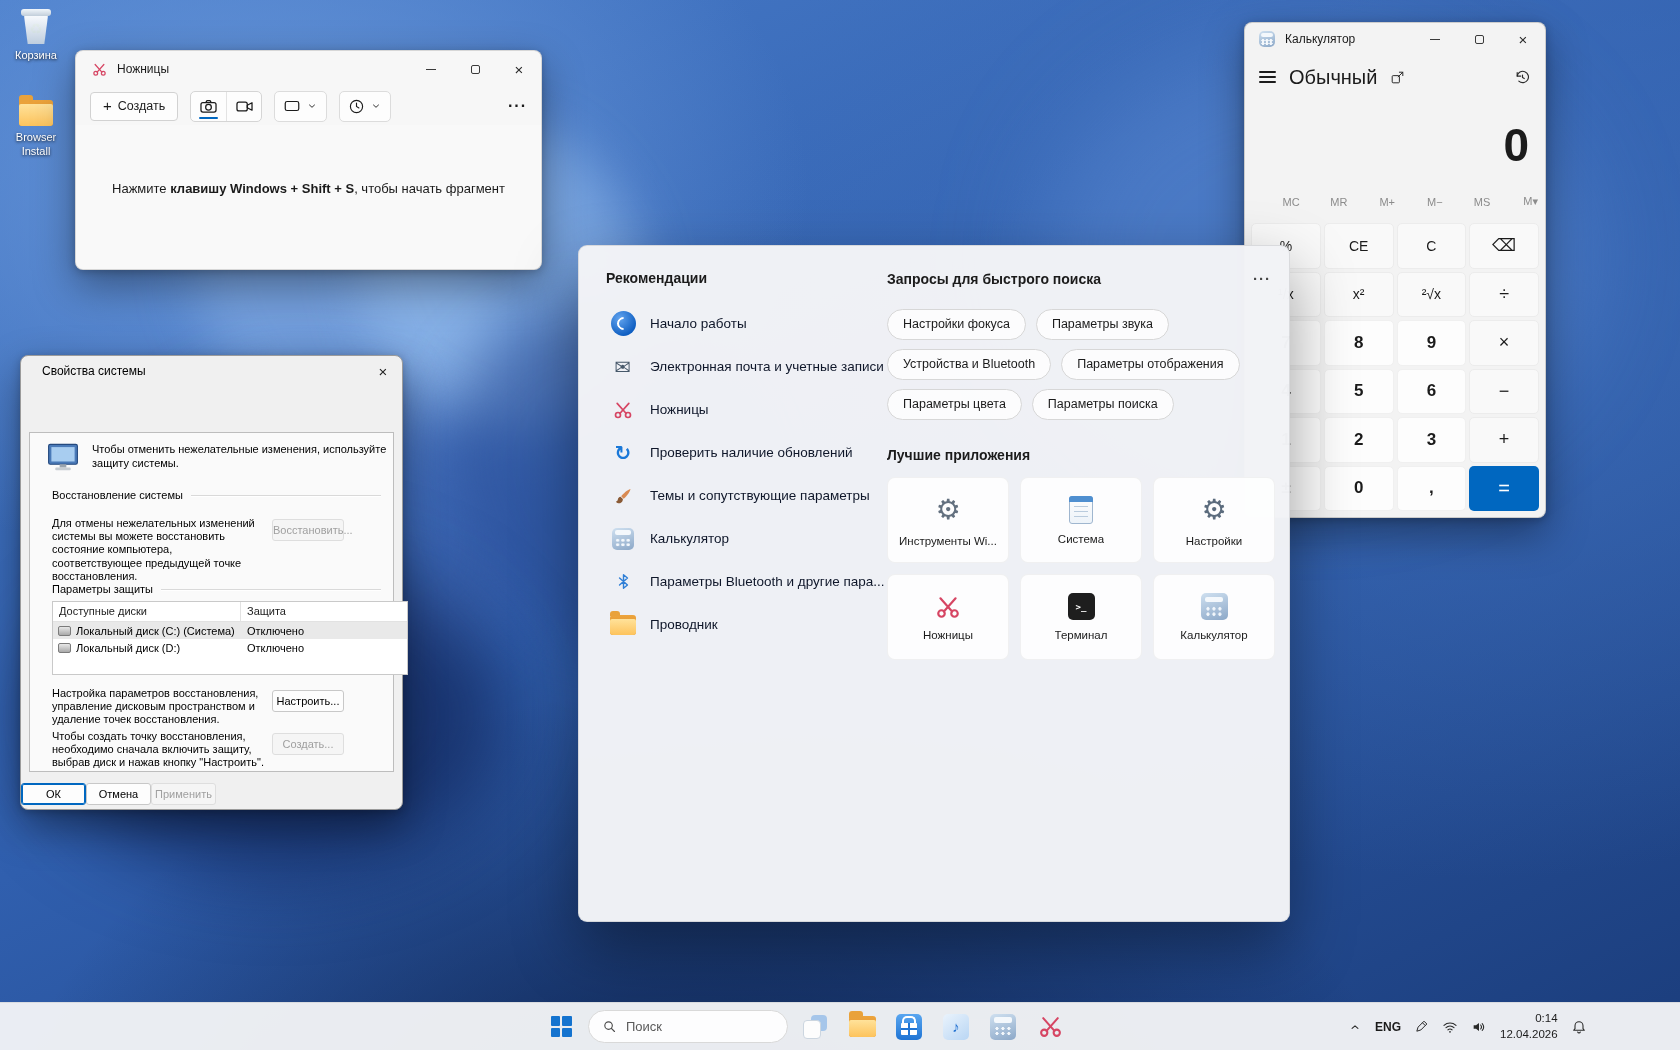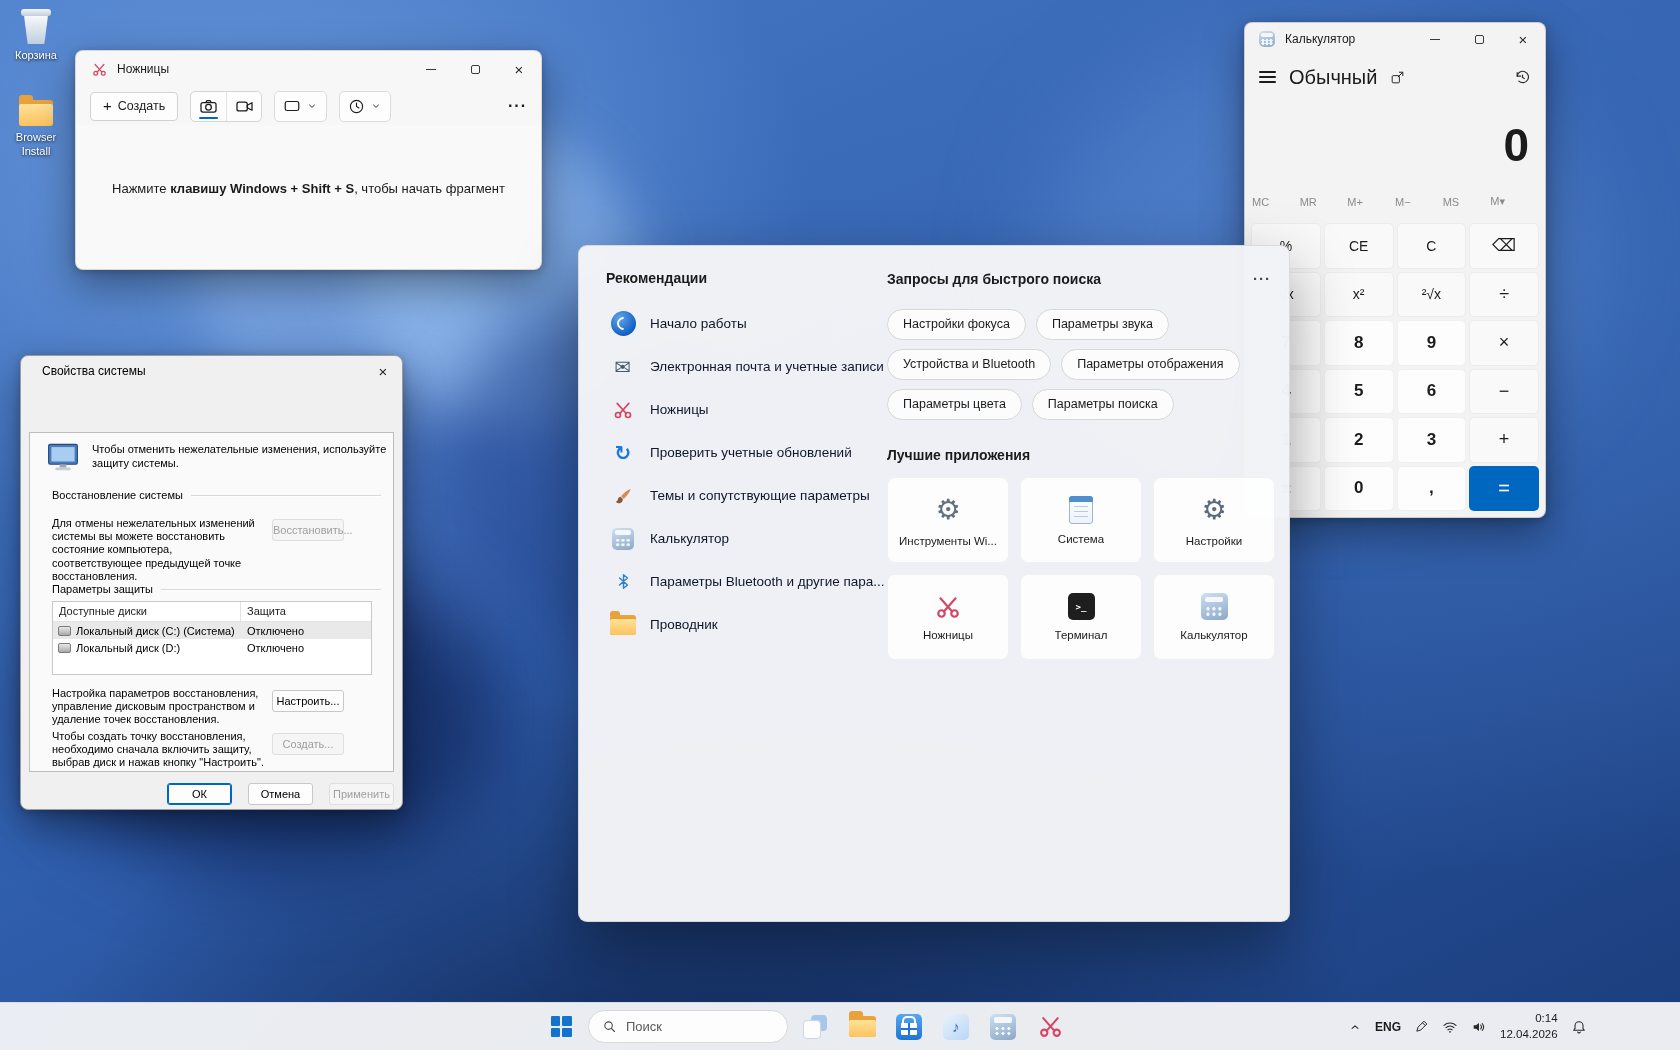--- a/index.html
+++ b/index.html
@@ -99,45 +99,45 @@
 .tab{flex:1;height:19px;line-height:18px;text-align:center;border:1px solid #bdbdbd;background:#ececec;margin-right:-1px;font-size:11px;color:#111;cursor:pointer;white-space:nowrap;overflow:hidden;}
 .tab.active{background:#fafafa;height:21px;margin-top:-2px;position:relative;z-index:3;border-bottom:1px solid #fafafa;font-size:11px;}
 .sp-panel{position:absolute;left:8px;right:8px;top:76px;height:340px;border:1px solid #bdbdbd;background:#fafafa;z-index:2;}
 .sp-intro-icon{position:absolute;left:16px;top:8px;}
 .sp-intro{position:absolute;left:62px;top:10px;width:300px;line-height:1.25;}
 .sp-group{position:absolute;left:22px;right:12px;display:flex;align-items:center;gap:8px;white-space:nowrap;}
 .sp-group::after{content:"";flex:1;height:1px;background:#d9d9d9;box-shadow:0 1px 0 #fff;}
 .sp-para{position:absolute;left:22px;line-height:1.2;color:#000;}
 .sp-btn{position:absolute;width:72px;height:22px;background:#fdfdfd;border:1px solid #c8c8c8;border-radius:3px;font-size:11px;color:#000;cursor:pointer;}
 .sp-btn.disabled{color:#9f9f9f;background:#f5f5f5;border-color:#dedede;cursor:default;}
-.sp-table{position:absolute;left:22px;top:168px;width:320px;height:74px;background:#fff;border:1px solid #c9c9c9;font-size:11px;}
+.sp-table{position:absolute;left:22px;top:168px;width:356px;height:74px;background:#fff;border:1px solid #c9c9c9;font-size:11px;}
 .sp-th{display:flex;height:20px;border-bottom:1px solid #e2e2e2;color:#222;}
 .sp-th span{padding:3px 6px;}
 .sp-th span:first-child{width:188px;border-right:1px solid #e2e2e2;}
 .sp-tr{display:flex;height:17px;align-items:center;cursor:pointer;}
 .sp-tr.selected{background:#e9e9e9;}
 .sp-td-name{width:188px;display:flex;align-items:center;gap:5px;padding-left:5px;white-space:nowrap;overflow:hidden;}
 .sp-td-status{padding-left:6px;}
 .ic-disk{width:13px;height:10px;border-radius:2px;background:linear-gradient(#e8e8e8,#a9a9a9);border:1px solid #7b7b7b;flex:0 0 auto;}
-.sp-footer{position:absolute;left:0;right:8px;top:427px;display:flex;gap:16px;justify-content:flex-end;}
+.sp-footer{position:absolute;left:0;right:8px;top:427px;display:flex;gap:0;justify-content:flex-start;}
 .sp-fbtn{width:65px;height:22px;background:#fdfdfd;border:1px solid #c8c8c8;border-radius:3px;font-size:11px;cursor:pointer;}
 .sp-fbtn.default{border-color:var(--accent);box-shadow:inset 0 0 0 1px var(--accent);}
 .sp-fbtn.disabled{color:#9f9f9f;background:#f5f5f5;border-color:#dedede;cursor:default;}
 
 
 .calc{left:1244px;top:22px;width:302px;height:496px;background:#f3f3f3;border:1px solid rgba(0,0,0,.16);z-index:5;}
 .calc-titlebar{height:32px;display:flex;align-items:center;gap:10px;padding-left:14px;font-size:12px;color:#1b1b1b;}
 .calc-nav{display:flex;align-items:center;gap:13px;height:40px;padding:4px 14px 0;}
 .hamburger{width:17px;display:grid;gap:3.5px;cursor:pointer;border:none;background:transparent;}
 .hamburger span{height:1.6px;background:#1b1b1b;border-radius:1px;display:block;}
 .calc-mode{font-size:20px;font-weight:normal;color:#1b1b1b;}
 .calc-nav .spacer{flex:1;}
 .calc-display{text-align:right;font-size:46px;font-weight:600;color:#1b1b1b;padding:10px 16px 0;height:88px;line-height:80px;}
 .calc-mem{display:flex;padding:0 7px;margin-top:8px;}
-.mem-btn{flex:1;text-align:left;font-size:11px;color:#8b8b8b;background:transparent;border:none;padding:4px 0;cursor:pointer;}
+.mem-btn{flex:1;text-align:right;font-size:11px;color:#8b8b8b;background:transparent;border:none;padding:4px 0;cursor:pointer;}
 .calc-keys{position:absolute;left:6px;right:6px;top:200px;bottom:6px;display:grid;grid-template-columns:repeat(4,1fr);grid-auto-rows:1fr;gap:3px;}
 .key{border-radius:5px;background:#f9f9f9;border:1px solid #ececec;font-size:14px;color:#1b1b1b;display:grid;place-items:center;cursor:pointer;}
 .key.num{background:#fdfdfd;border-color:#f0f0f0;font-size:17px;font-weight:600;}
 .key.equals{background:var(--accent);border:none;color:#fff;font-size:20px;}
 
 
 .search-panel{position:absolute;left:578px;top:245px;width:712px;height:677px;background:rgba(242,243,246,.985);border:1px solid rgba(0,0,0,.1);border-radius:9px;z-index:20;box-shadow:0 26px 64px rgba(0,0,0,.38);}
 .spn-left{position:absolute;left:27px;top:24px;width:285px;}
 .spn-h{font-size:14px;font-weight:bold;color:#1b1b1b;}
 .rec-list{margin-top:16px;display:flex;flex-direction:column;}
@@ -469,21 +469,21 @@
         <div class="rec-item">
           <span class="icobox g-scolor">
               <svg class="sicon" width="20" height="20">
                 <use href="#s-scissors"></use>
               </svg>
             </span>
           <span class="rec-label">Ножницы</span>
         </div>
         <div class="rec-item">
           <span class="icobox g g-update" style="font-size:20px;"></span>
-          <span class="rec-label">Проверить учетные обновлений</span>
+          <span class="rec-label">Проверить наличие обновлений</span>
         </div>
         <div class="rec-item">
           <span class="icobox">
               <svg class="sicon" width="20" height="20">
                 <use href="#s-brush"></use>
               </svg>
             </span>
           <span class="rec-label">Темы и сопутствующие параметры</span>
         </div>
         <div class="rec-item">

